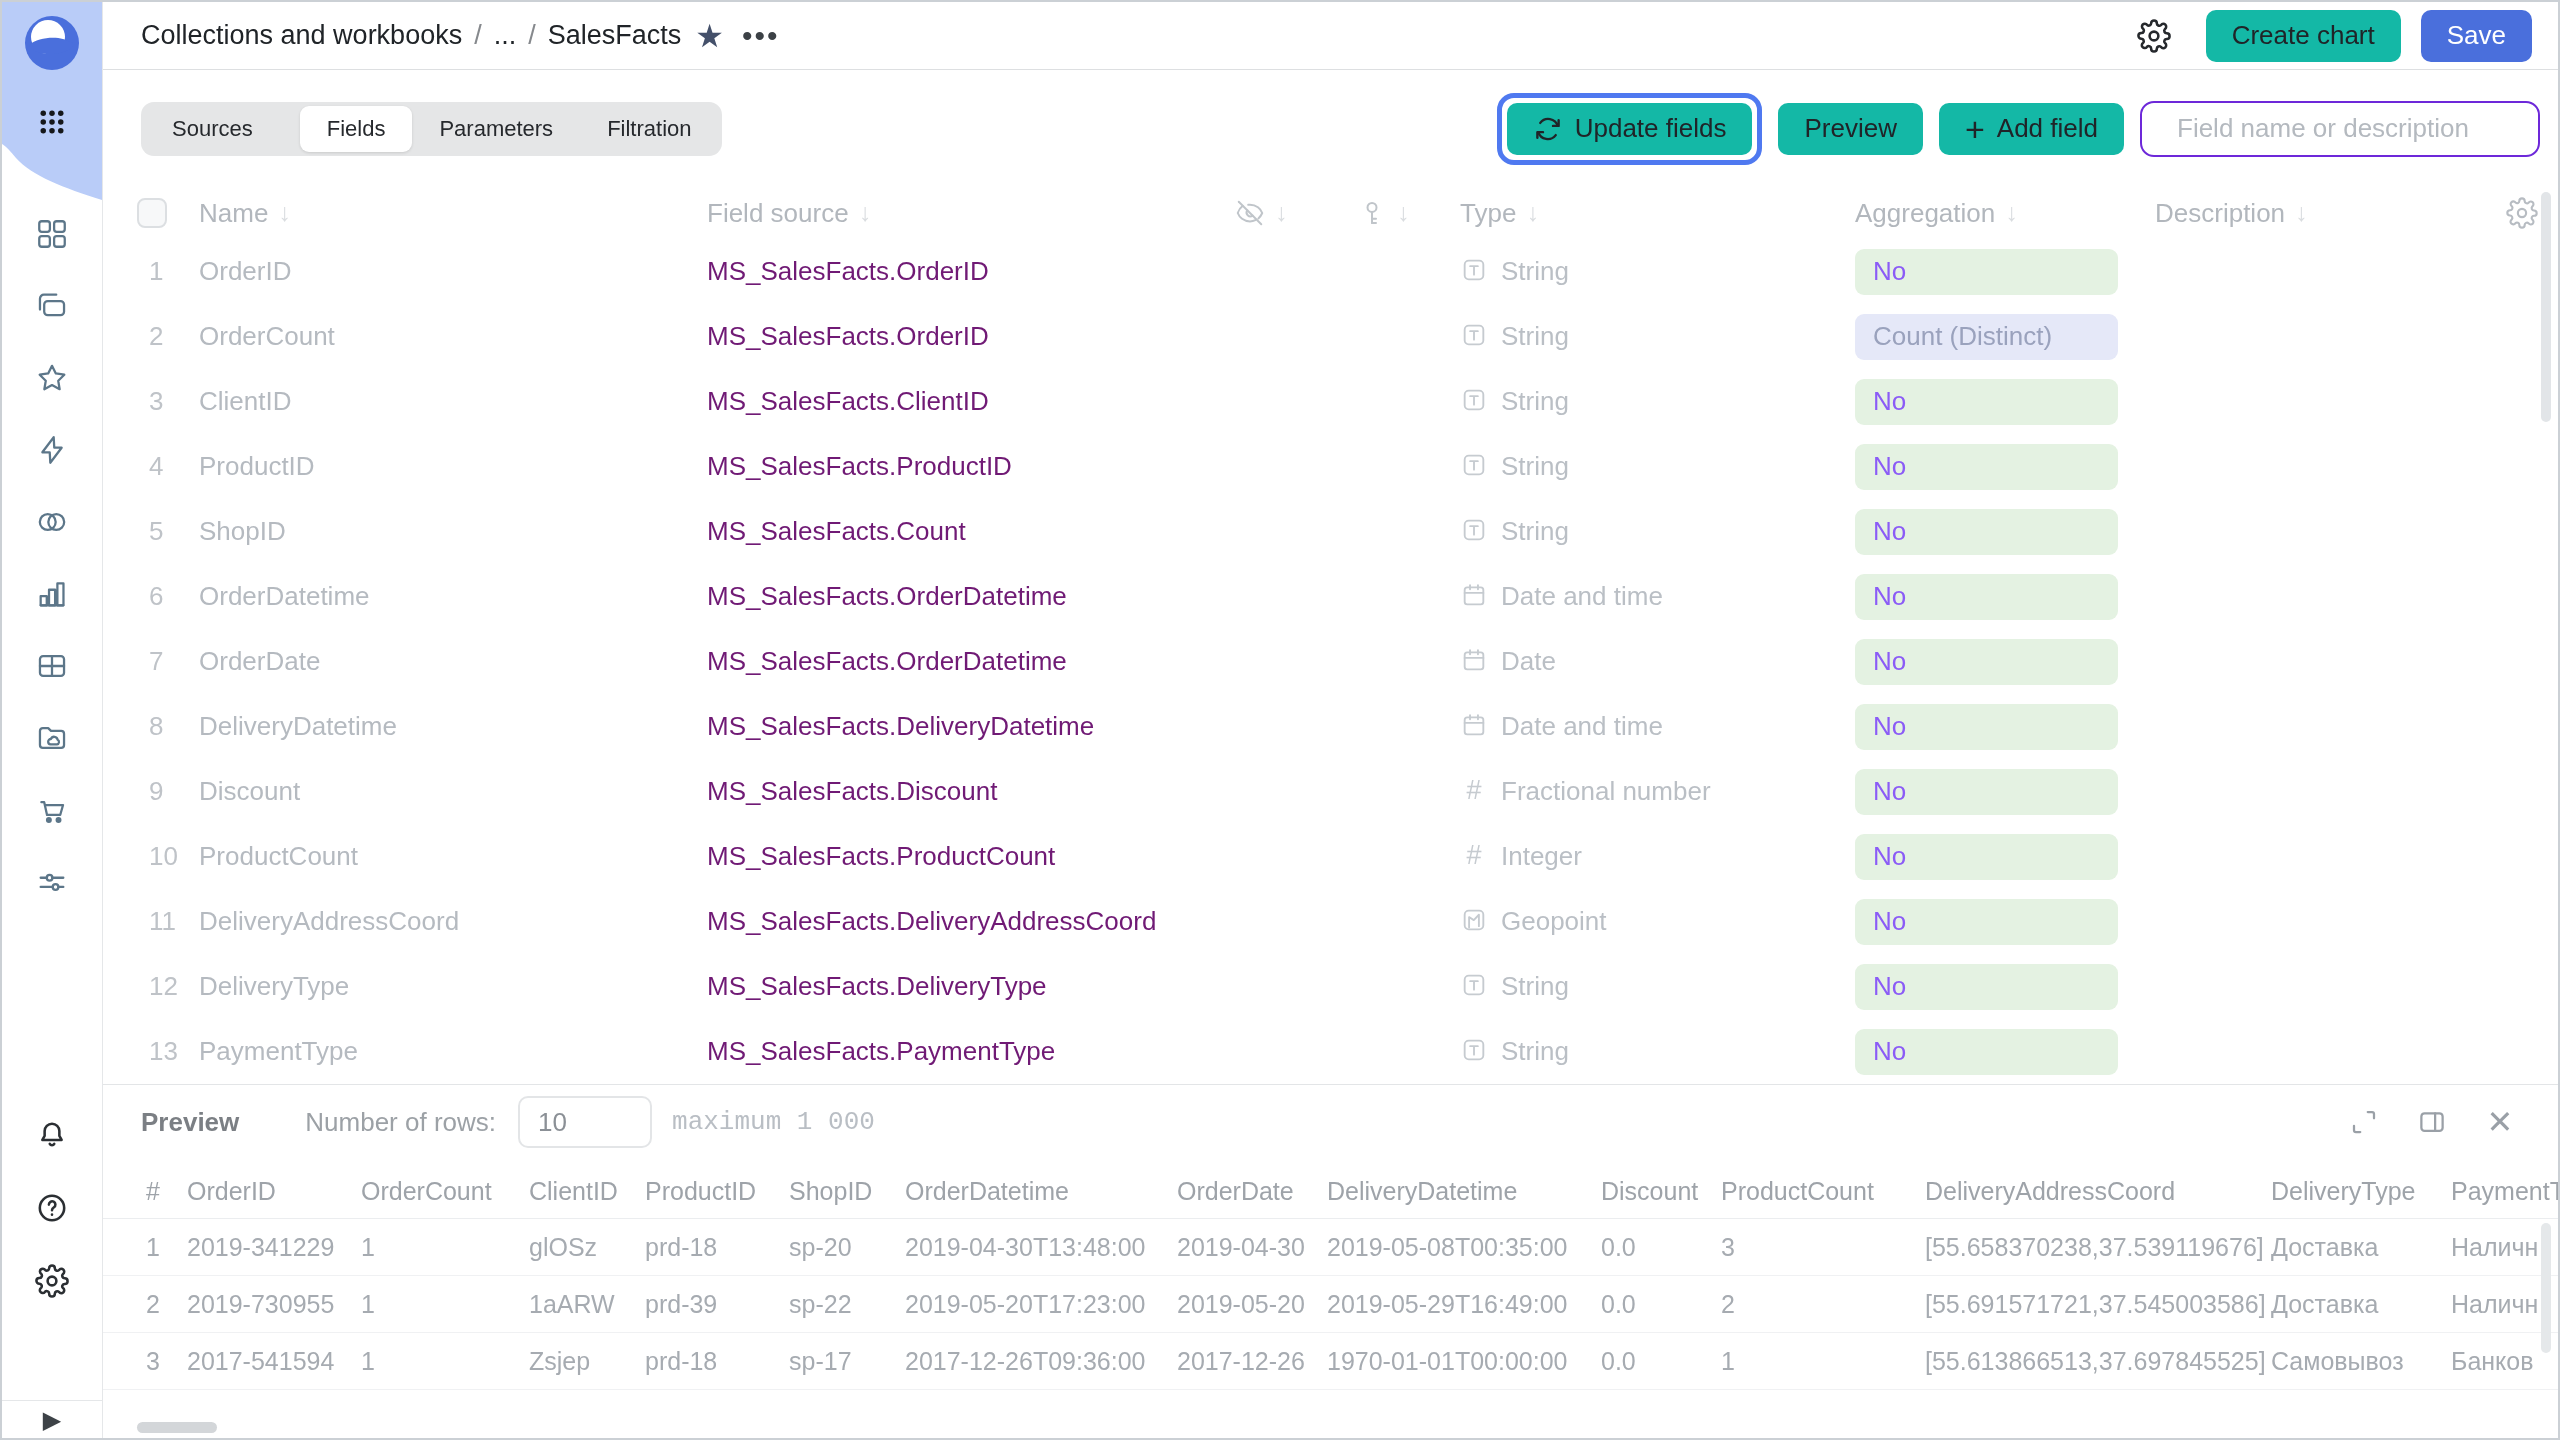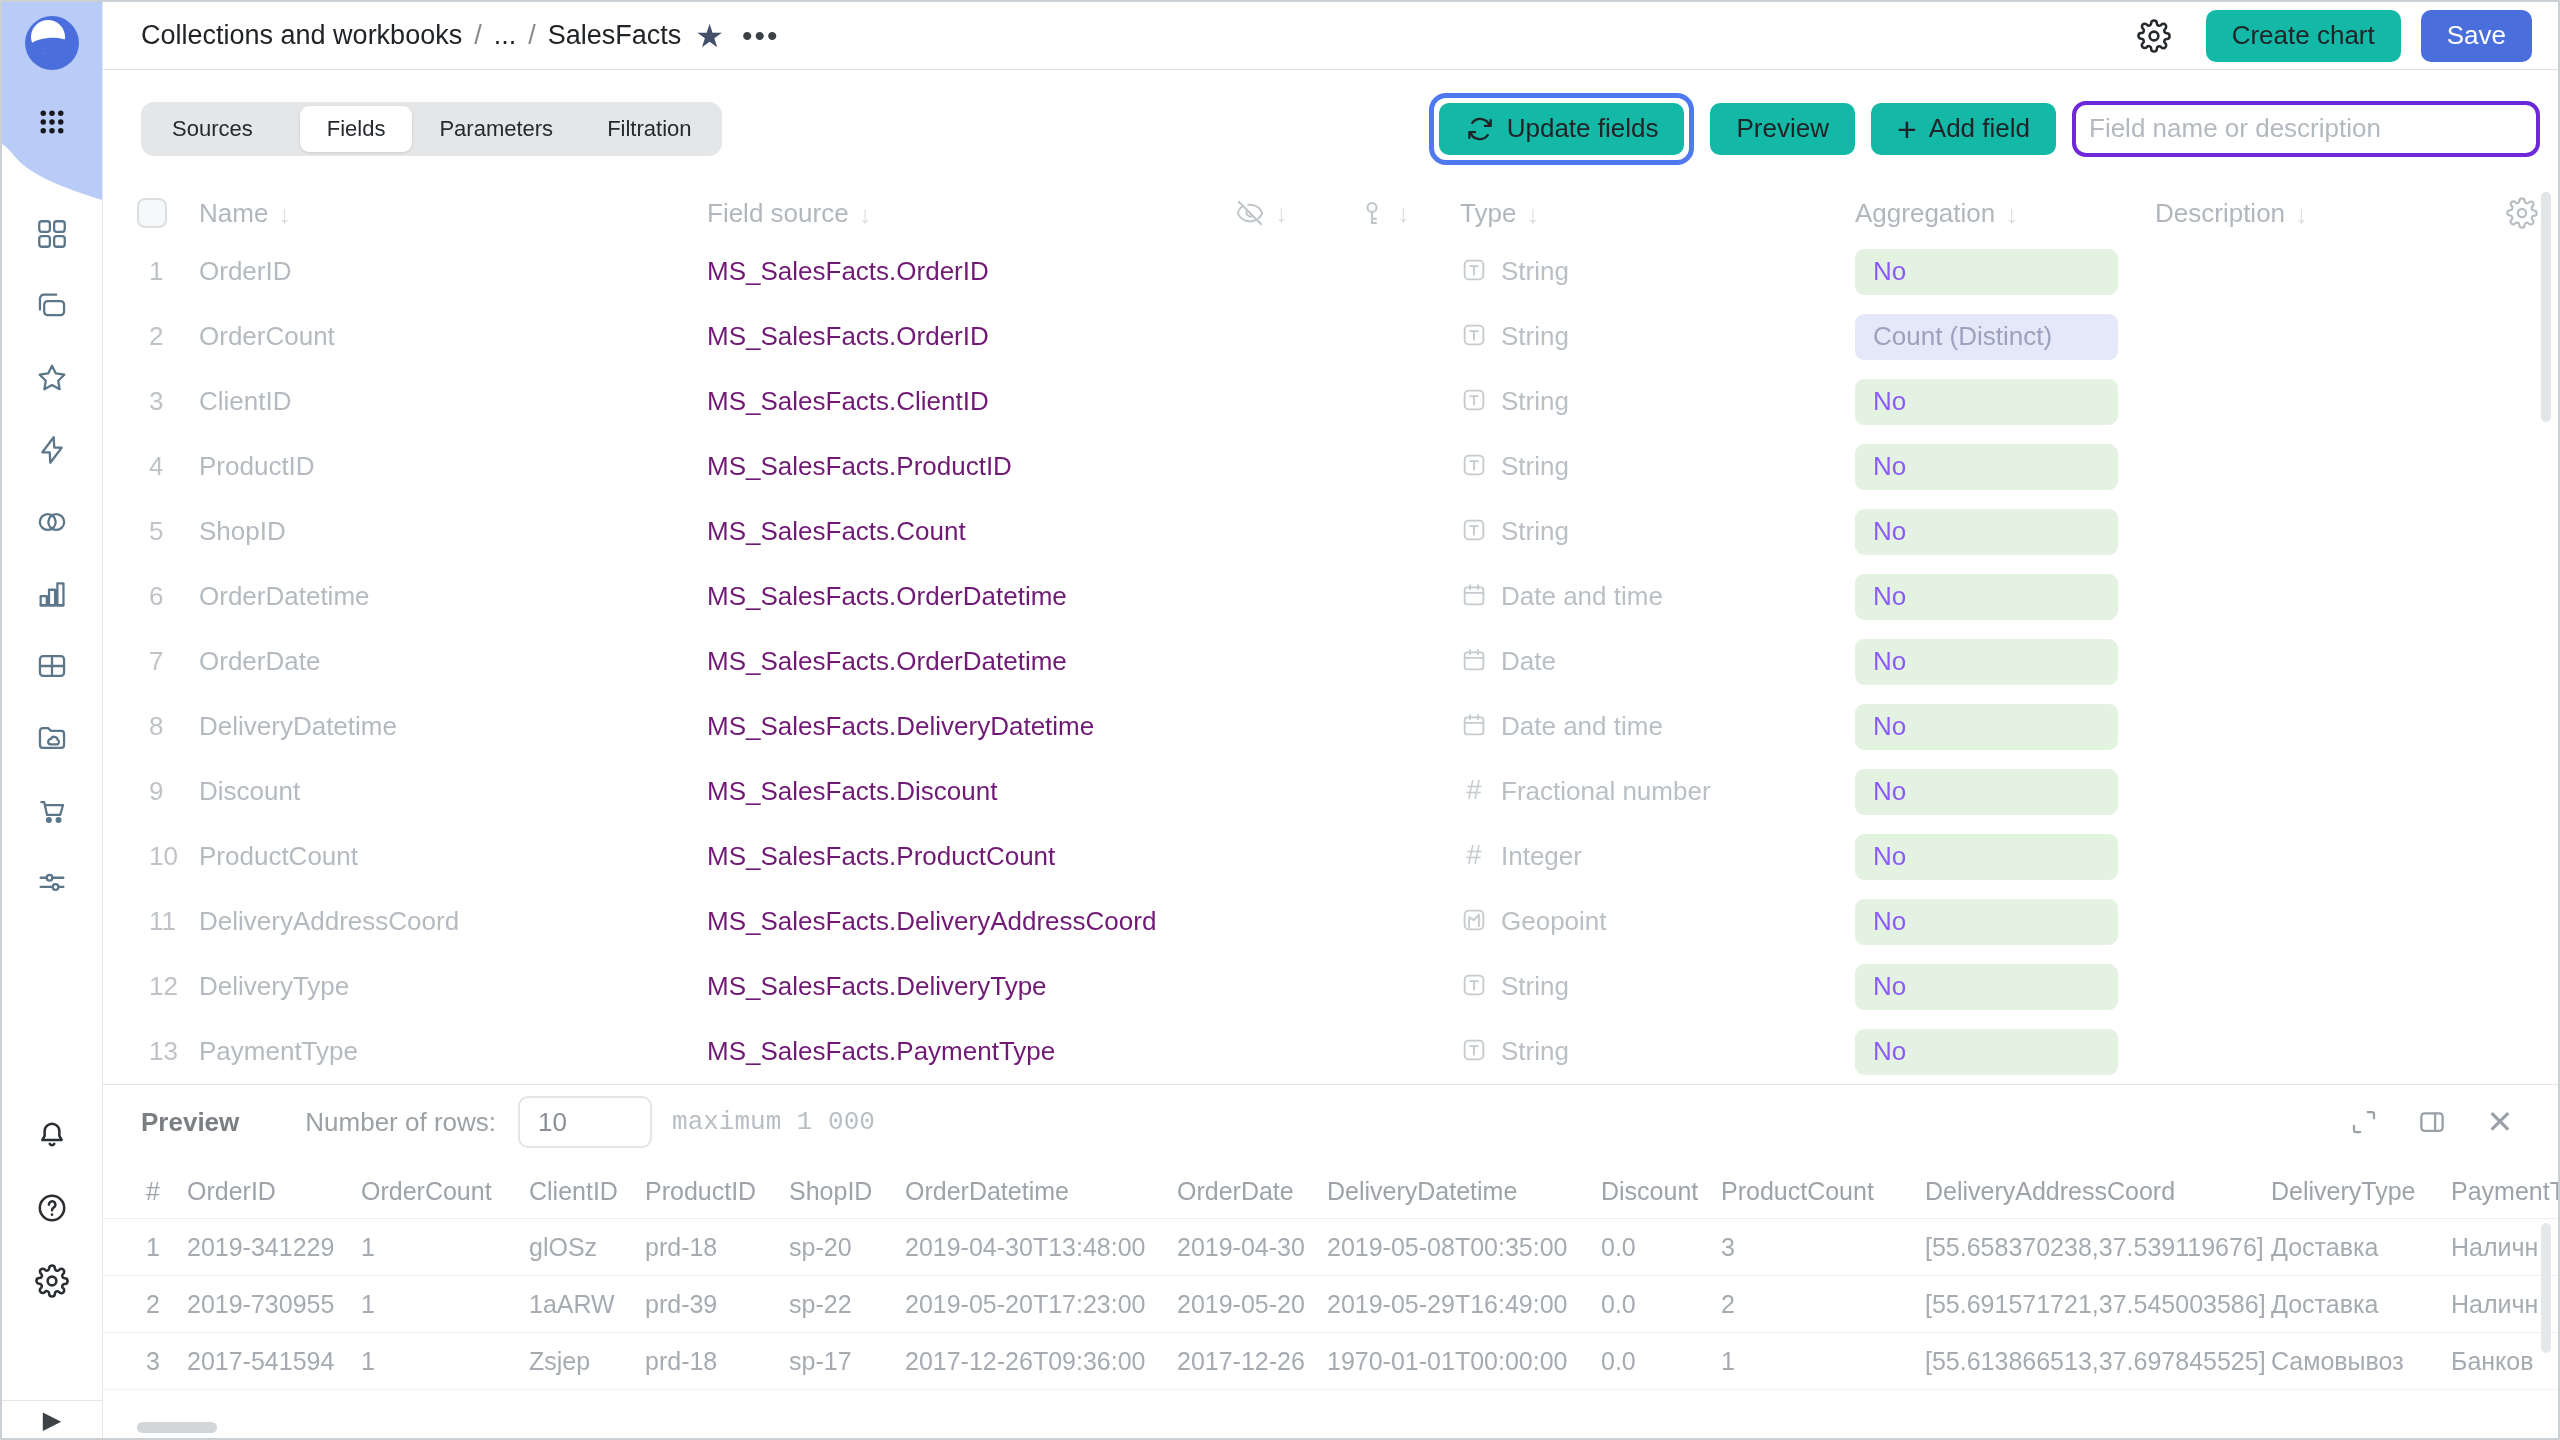--- a/index.html
+++ b/index.html
@@ -43,28 +43,28 @@
   .btn-blue{background:var(--accent);color:#fff;}
 
   .toolbar{position:absolute;top:68px;left:0;right:0;height:117px;display:flex;align-items:center;}
   .tabs{margin-left:38px;height:54px;background:#e5e6e7;border-radius:13px;display:flex;align-items:center;padding:4px;}
   .tab{height:46px;display:flex;align-items:center;padding:0 27px;font-size:22px;color:#26292d;border-radius:9px;cursor:pointer;white-space:nowrap;}
   .tab.active{background:#fff;box-shadow:0 1px 3px rgba(0,0,0,.12);margin-left:20px;}
   .tb-right{margin-left:auto;display:flex;align-items:center;gap:16px;padding-right:18px;}
   .focus-ring{border:5px solid var(--ring);border-radius:17px;padding:5px;}
   .refresh-ic{width:30px;height:30px;margin-right:12px;color:#202428;}
   .plus-glyph{font-size:34px;font-weight:400;margin-right:12px;line-height:1;color:#202428;}
-  .search{width:468px;height:56px;border:4px solid #6d28d9;border-radius:14px;font-size:26px;padding:0 13px;color:#55595e;outline:none;}
+  .search{width:400px;height:56px;border:2px solid #6d28d9;border-radius:14px;font-size:26px;padding:0 35px;color:#55595e;outline:none;}
   .search::placeholder{color:#b4b9bf;}
 
   
   .fields{position:absolute;top:185px;left:0;right:0;height:901px;padding-left:34px;overflow:hidden;}
   .fgrid{display:grid;grid-template-columns:62px 508px 528px 122px 103px 395px 300px 330px 1fr;align-items:center;}
   .fhead{height:52px;color:var(--txt-head);font-size:26px;}
-  .fhead .hcell{display:flex;align-items:flex-end;gap:10px;}
+  .fhead .hcell{display:flex;align-items:flex-start;gap:10px;}
   .sort-arrow{color:#dadde0;font-size:25px;}
   .chk{width:30px;height:30px;border:2px solid #dcdfe2;border-radius:8px;background:#f7f8f9;}
   .hicon{width:30px;height:30px;color:#c0c5ca;}
   .hicon svg{width:30px;height:30px;}
   .gear-col{display:flex;justify-content:flex-end;padding-right:20px;color:#b7bcc2;}
   .gear-col svg{width:32px;height:32px;}
   .frow{height:65px;font-size:26px;color:#b5bac0;}
   .fnum{color:#bfc3c8;padding-left:12px;}
   .fsource{color:#701a75;}
   .ftype{display:flex;gap:13px;color:#babfc5;}

